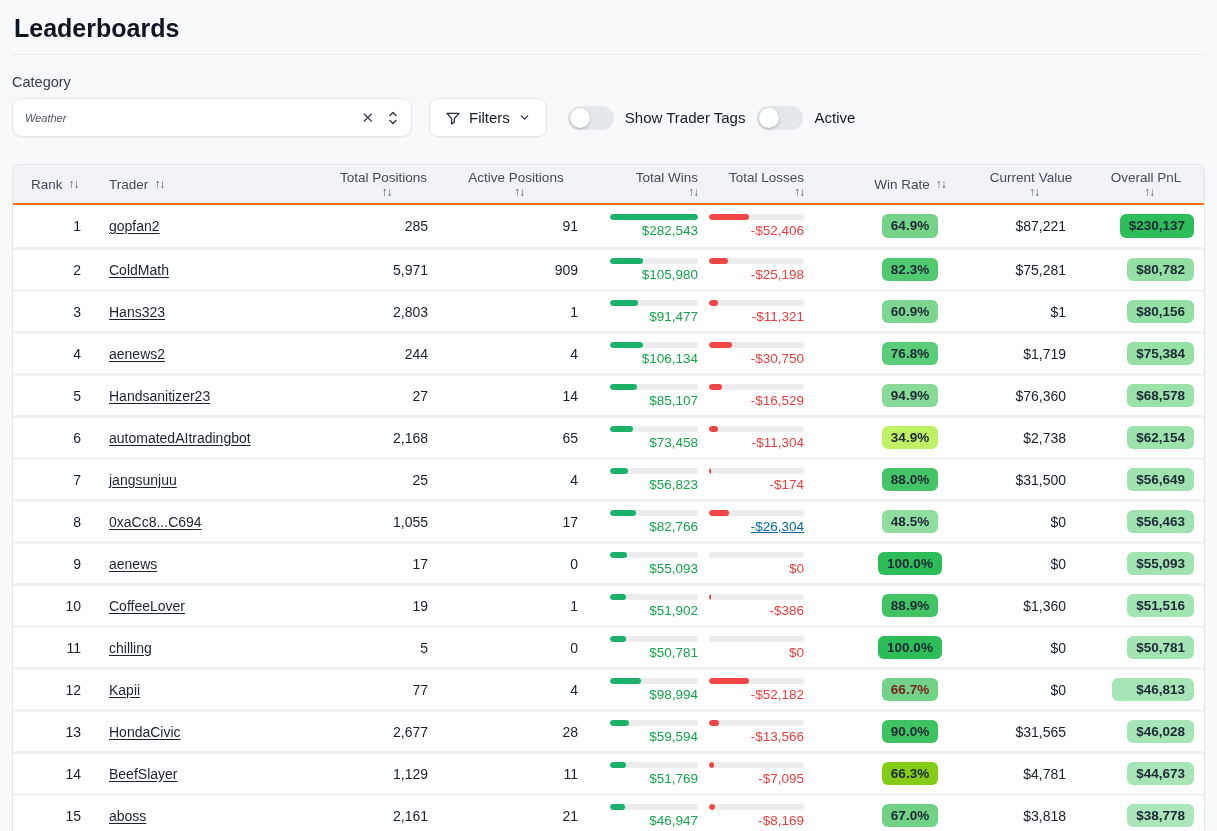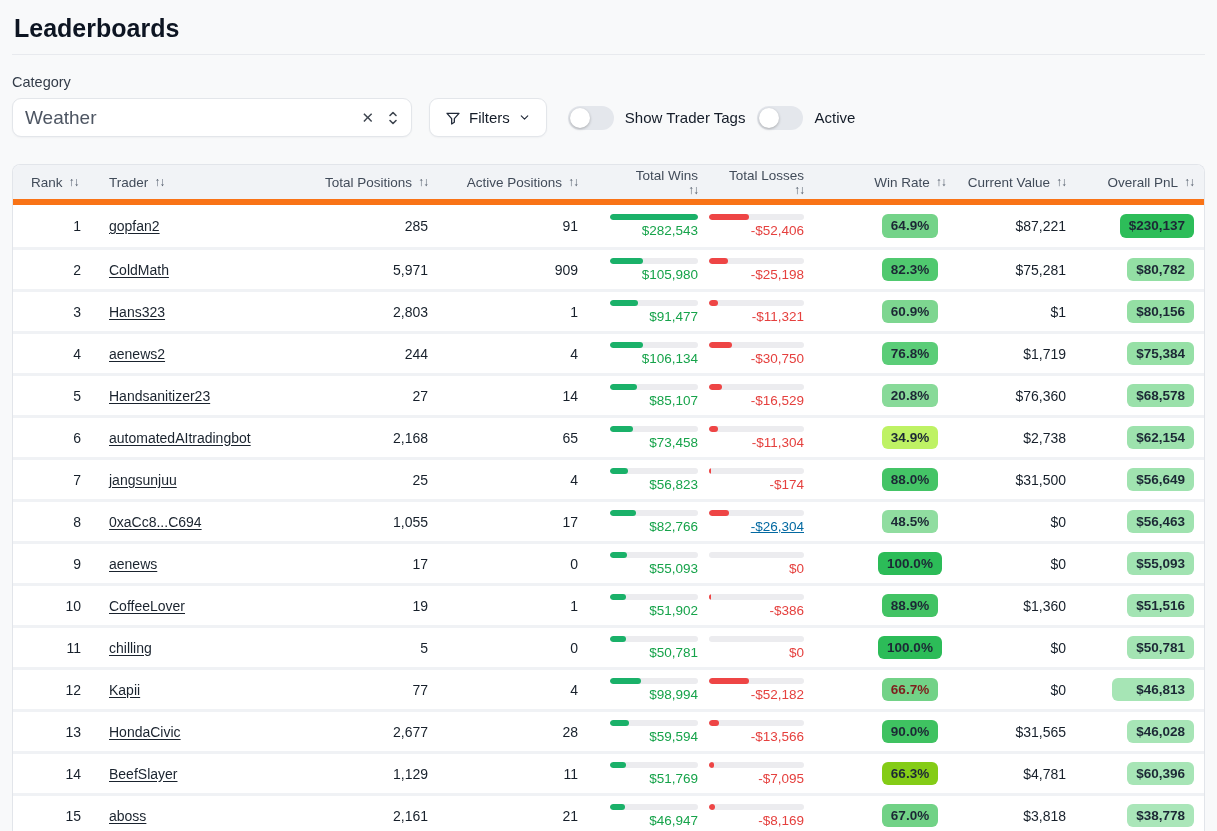--- a/index.html
+++ b/index.html
@@ -24,21 +24,21 @@
     margin:19px 0 8px 0;
   }
   .controls-row { display:flex; align-items:center; }
   .select-box {
     width:400px; height:39px; background:#fff;
     border:1px solid #e3e6ea; border-radius:9px;
     box-shadow:0 1px 2px rgba(16,24,40,.04);
     display:flex; align-items:center; padding:0 12px;
     cursor:pointer;
   }
-  .select-value { flex:1; font-size:19px; color:#4d5562; }
+  .select-value { flex:1; font-size:11px; color:#4d5562;font-style:italic; }
   .select-clear {
     font-size:15px; color:#3f4650; padding:0 9px; line-height:1;
   }
   .select-chevrons { display:flex; align-items:center; padding-left:4px; }
 
   .filters-button {
     margin-left:17px; height:39px; padding:0 15px;
     background:#fff; border:1px solid #e3e6ea; border-radius:9px;
     box-shadow:0 1px 2px rgba(16,24,40,.04);
     display:flex; align-items:center; gap:8px;
@@ -63,40 +63,40 @@
     border:1px solid #e2e5ea; border-bottom:none;
     border-radius:8px 8px 0 0; overflow:hidden;
   }
   .grid-cols {
     display:grid;
     grid-template-columns:96px 230px 115px 150px 102px 118px 172px 102px 112px;
   }
   .thead {
     height:40px; background:#f1f3f6; align-items:center;
     font-size:13.5px; color:#414b59; font-weight:500;
-    border-bottom:6px solid #f97316;
+    border-bottom:2px solid #f97316;
   }
   .th { display:flex; align-items:center; cursor:pointer; white-space:nowrap; }
   .sort { font-size:12px; color:#525c6b; letter-spacing:-1px; margin-left:6px; }
 
   .row { height:42px; align-items:center; background:#fff; border-top:3px solid #f0f2f5; }
   .row:first-child { border-top:none; }
   .cell { font-size:14px; white-space:nowrap; }
 
   
   .c-rank-h { padding-left:18px; }
   .c-rank   { text-align:right; padding-right:28px; font-weight:500; }
   .c-trader { text-align:left; }
   .c-num    { text-align:right; padding-right:26px; justify-content:flex-end; }
   .c-wins   { padding-right:8px;  display:flex; flex-direction:column; align-items:flex-end; justify-content:center; }
   .c-loss   { padding-right:20px; display:flex; flex-direction:column; align-items:flex-end; justify-content:center; }
   .c-rate   { text-align:center; justify-content:center; }
   .c-cur    { text-align:right; padding-right:32px; justify-content:flex-end; }
   .c-pnl    { text-align:right; padding-right:16px; justify-content:flex-end; }
-  .th.c-num,.th.c-wins,.th.c-loss,.th.c-cur,.th.c-pnl { justify-content:flex-end; }
+  .th.c-num,.th.c-wins,.th.c-loss,.th.c-cur,.th.c-pnl { flex-direction:column; justify-content:flex-end; }
   .th.c-rate { justify-content:center; }
 
   .trader-link { color:#1a232e; text-decoration:underline; text-underline-offset:2px; cursor:pointer; }
 
   .bar-track { height:6px; border-radius:3px; background:#ececef; position:relative; overflow:hidden; }
   .bar-track.w-wins { width:88px; }
   .bar-track.w-loss { width:95px; }
   .bar-fill { position:absolute; left:0; top:0; bottom:0; border-radius:3px; }
   .bar-amount { font-size:13.5px; margin-top:3px; }
 
@@ -288,21 +288,21 @@
               <div class="bar-fill" style="background: rgb(26, 177, 105); width: 30.1218%;"></div>
             </div>
             <div class="bar-amount" style="color: rgb(22, 163, 74);">$85,107</div>
           </div>
           <div class="cell c-loss">
             <div class="bar-track w-loss">
               <div class="bar-fill" style="background: rgb(238, 69, 69); width: 13.2232%;"></div>
             </div>
             <div class="bar-amount" style="color: rgb(229, 64, 62);">-$16,529</div>
           </div>
-          <div class="cell c-rate"><span class="badge" style="background: rgb(136, 218, 153); color: rgb(28, 40, 53);">20.8%</span></div>
+          <div class="cell c-rate"><span class="badge" style="background: rgb(136, 218, 153); color: rgb(28, 40, 53);">94.9%</span></div>
           <div class="cell c-cur">$76,360</div>
           <div class="cell c-pnl"><span class="badge" style="background: rgb(154, 225, 170); color: rgb(28, 40, 53);">$68,578</span></div>
         </div>
         <div class="row grid-cols">
           <div class="cell c-rank">6</div>
           <div class="cell c-trader"><span class="trader-link">automatedAItradingbot</span></div>
           <div class="cell c-num">2,168</div>
           <div class="cell c-num">65</div>
           <div class="cell c-wins">
             <div class="bar-track w-wins">
@@ -475,21 +475,21 @@
             <div class="bar-amount" style="color: rgb(22, 163, 74);">$51,769</div>
           </div>
           <div class="cell c-loss">
             <div class="bar-track w-loss">
               <div class="bar-fill" style="background: rgb(238, 69, 69); width: 5.676%;"></div>
             </div>
             <div class="bar-amount" style="color: rgb(229, 64, 62);">-$7,095</div>
           </div>
           <div class="cell c-rate"><span class="badge" style="background: #84cc16; color: rgb(28, 40, 53);">66.3%</span></div>
           <div class="cell c-cur">$4,781</div>
-          <div class="cell c-pnl"><span class="badge" style="background: rgb(167, 229, 182); color: rgb(28, 40, 53);">$60,396</span></div>
+          <div class="cell c-pnl"><span class="badge" style="background: rgb(167, 229, 182); color: rgb(28, 40, 53);">$44,673</span></div>
         </div>
         <div class="row grid-cols">
           <div class="cell c-rank">15</div>
           <div class="cell c-trader"><span class="trader-link">aboss</span></div>
           <div class="cell c-num">2,161</div>
           <div class="cell c-num">21</div>
           <div class="cell c-wins">
             <div class="bar-track w-wins">
               <div class="bar-fill" style="background: rgb(26, 177, 105); width: 16.6159%;"></div>
             </div>

